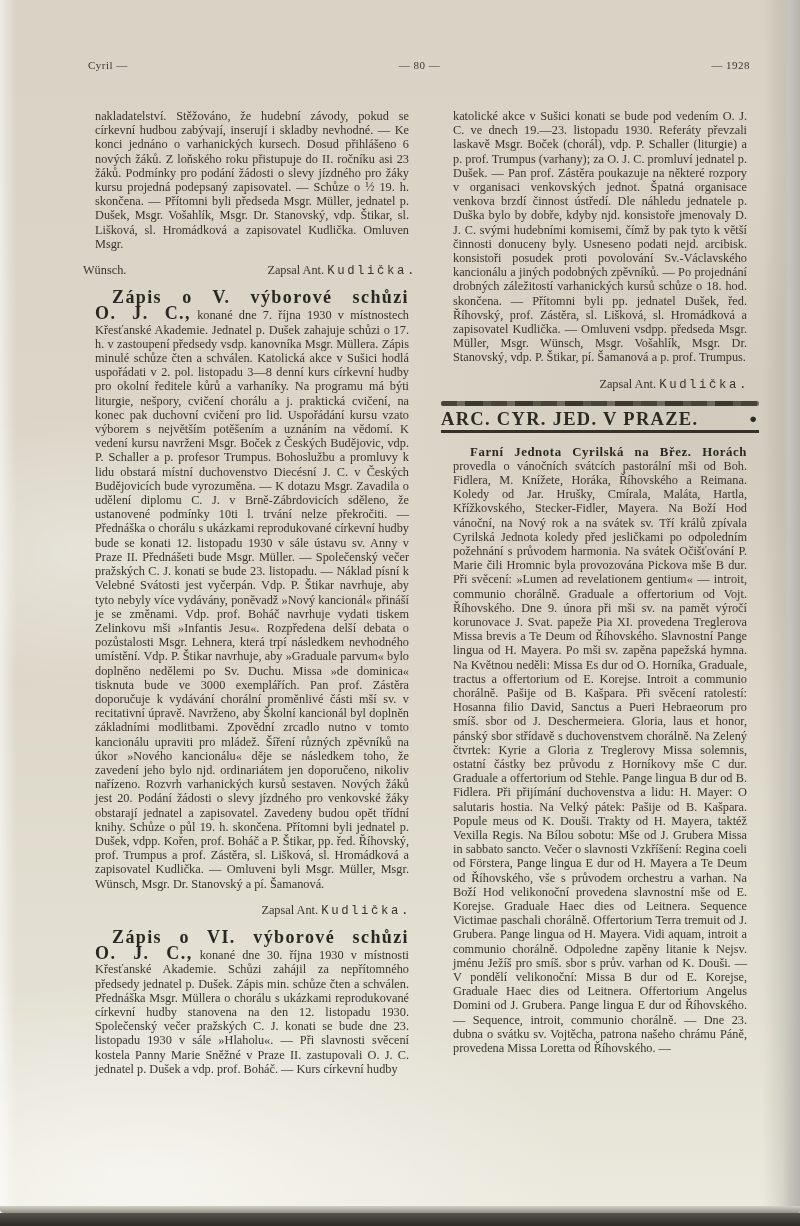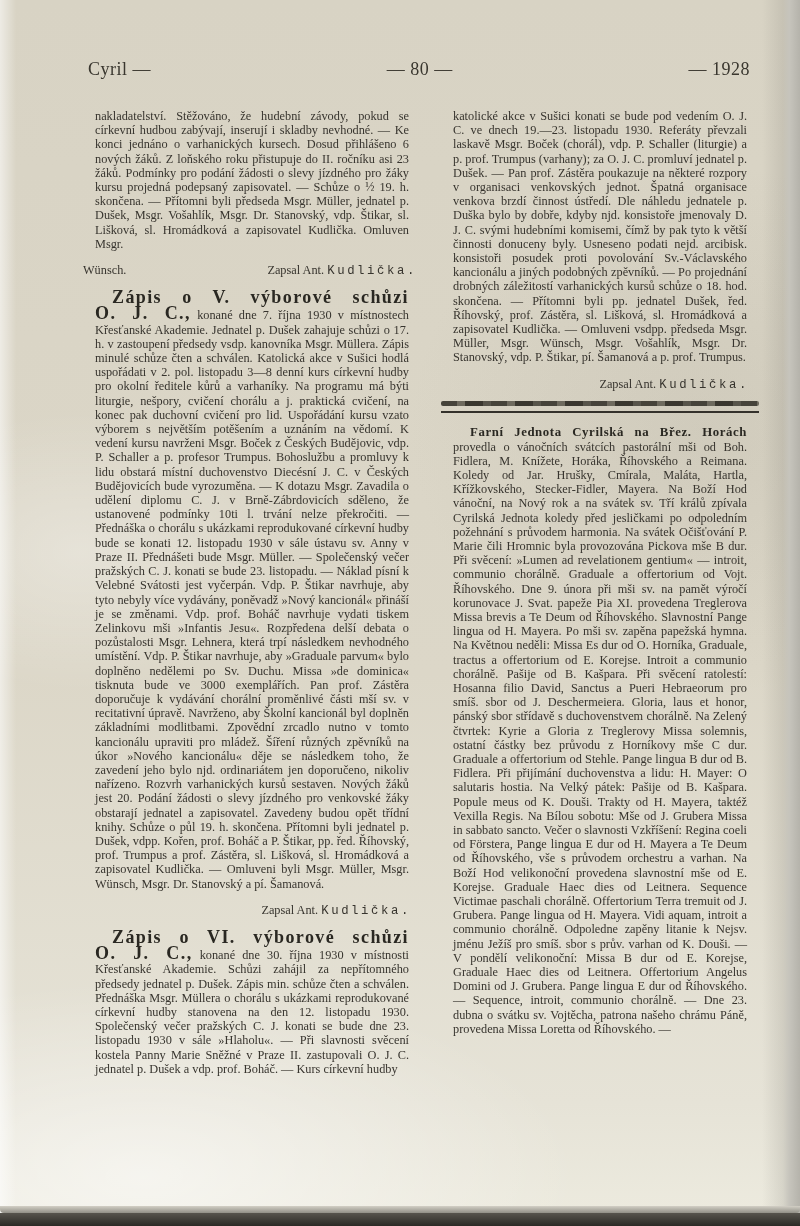--- a/index.html
+++ b/index.html
@@ -26,21 +26,21 @@
     background:linear-gradient(to bottom,#d2cfc5,#918f86);
     border-radius:0 0 4px 4px;
   }
   .table-dark{
     position:absolute;left:0;right:0;bottom:0;height:13px;
     background:linear-gradient(to bottom,#57544d,#2b2a25);
   }
   .page-header{
     position:absolute;top:59px;left:88px;right:50px;
     display:flex;justify-content:space-between;
-    font-size:18px;color:#3a372f;letter-spacing:0.5px;
+    font-size:11px;color:#3a372f;letter-spacing:0.5px;
   }
   .columns{
     position:absolute;top:97px;left:83px;width:676px;
     display:flex;gap:20px;
     color:#37342e;font-size:12.3px;line-height:14.2px;
   }
   .col-left{width:338px;}
   .col-right{width:318px;}
   p{margin:12px;text-align:justify;hyphens:auto;-webkit-hyphens:auto;}
   .indent{text-indent:17px;}
@@ -97,20 +97,24 @@
 
   <div class="col-right">
     <p>katolické akce v Sušici konati se bude pod vedením O. J. C. ve dnech 19.—23. listopadu 1930. Referáty převzali laskavě Msgr. Boček (chorál), vdp. P. Schaller (liturgie) a p. prof. Trumpus (varhany); za O. J. C. promluví jednatel p. Dušek. — Pan prof. Zástěra poukazuje na některé rozpory v organisaci venkovských jednot. Špatná organisace venkova brzdí činnost ústředí. Dle náhledu jednatele p. Duška bylo by dobře, kdyby njd. konsistoře jmenovaly D. J. C. svými hudebními komisemi, čímž by pak tyto k větší činnosti donuceny byly. Usneseno podati nejd. arcibisk. konsistoři posudek proti povolování Sv.-Václavského kancionálu a jiných podobných zpěvníků. — Po projednání drobných záležitostí varhanických kursů schůze o 18. hod. skončena. — Přítomni byli pp. jednatel Dušek, řed. Říhovský, prof. Zástěra, sl. Lišková, sl. Hromádková a zapisovatel Kudlička. — Omluveni vsdpp. předseda Msgr. Müller, Msgr. Wünsch, Msgr. Vošahlík, Msgr. Dr. Stanovský, vdp. P. Štikar, pí. Šamanová a p. prof. Trumpus.</p>
 
     <div class="sig-right">
       <span><span>Zapsal Ant.</span> <span class="sig-name">Kudlička.</span></span>
     </div>
 
     <div class="section-block">
       <div class="section-band"></div>
+      <div class="section-title-row">
+        <span class="section-title">ARC. CYR. JED. V PRAZE.</span>
+        <span class="bullet">●</span>
+      </div>
       <div class="section-rule"></div>
     </div>
 
     <p class="indent"><span class="lead-f">Farní Jednota Cyrilská na Břez. Horách</span> <span>provedla o vánočních svátcích pastorální mši od Boh. Fidlera, M. Knížete, Horáka, Říhovského a Reimana. Koledy od Jar. Hrušky, Cmírala, Maláta, Hartla, Křížkovského, Stecker-Fidler, Mayera. Na Boží Hod vánoční, na Nový rok a na svátek sv. Tří králů zpívala Cyrilská Jednota koledy před jesličkami po odpoledním požehnání s průvodem harmonia. Na svátek Očišťování P. Marie čili Hromnic byla provozována Pickova mše B dur. Při svěcení: »Lumen ad revelationem gentium« — introit, communio chorálně. Graduale a offertorium od Vojt. Říhovského. Dne 9. února při mši sv. na pamět výročí korunovace J. Svat. papeže Pia XI. provedena Treglerova Missa brevis a Te Deum od Říhovského. Slavnostní Pange lingua od H. Mayera. Po mši sv. zapěna papežská hymna. Na Květnou neděli: Missa Es dur od O. Horníka, Graduale, tractus a offertorium od E. Korejse. Introit a communio chorálně. Pašije od B. Kašpara. Při svěcení ratolestí: Hosanna filio David, Sanctus a Pueri Hebraeorum pro smíš. sbor od J. Deschermeiera. Gloria, laus et honor, pánský sbor střídavě s duchovenstvem chorálně. Na Zelený čtvrtek: Kyrie a Gloria z Treglerovy Missa solemnis, ostatní částky bez průvodu z Horníkovy mše C dur. Graduale a offertorium od Stehle. Pange lingua B dur od B. Fidlera. Při přijímání duchovenstva a lidu: H. Mayer: O salutaris hostia. Na Velký pátek: Pašije od B. Kašpara. Popule meus od K. Douši. Trakty od H. Mayera, taktéž Vexilla Regis. Na Bílou sobotu: Mše od J. Grubera Missa in sabbato sancto. Večer o slavnosti Vzkříšení: Regina coeli od Förstera, Pange lingua E dur od H. Mayera a Te Deum od Říhovského, vše s průvodem orchestru a varhan. Na Boží Hod velikonoční provedena slavnostní mše od E. Korejse. Graduale Haec dies od Leitnera. Sequence Victimae paschali chorálně. Offertorium Terra tremuit od J. Grubera. Pange lingua od H. Mayera. Vidi aquam, introit a communio chorálně. Odpoledne zapěny litanie k Nejsv. jménu Ježíš pro smíš. sbor s prův. varhan od K. Douši. — V pondělí velikonoční: Missa B dur od E. Korejse, Graduale Haec dies od Leitnera. Offertorium Angelus Domini od J. Grubera. Pange lingua E dur od Říhovského. — Sequence, introit, communio chorálně. — Dne 23. dubna o svátku sv. Vojtěcha, patrona našeho chrámu Páně, provedena Missa Loretta od Říhovského. —</span></p>
   </div>
 
 </div>
 
 <div class="paper-edge"></div>
 <div class="table-dark"></div>

